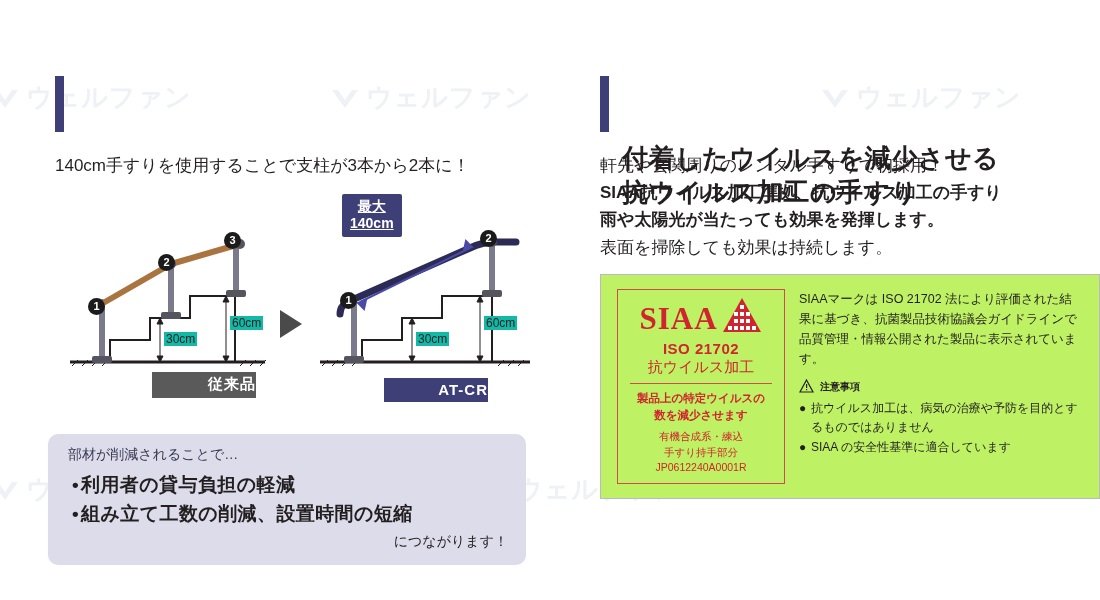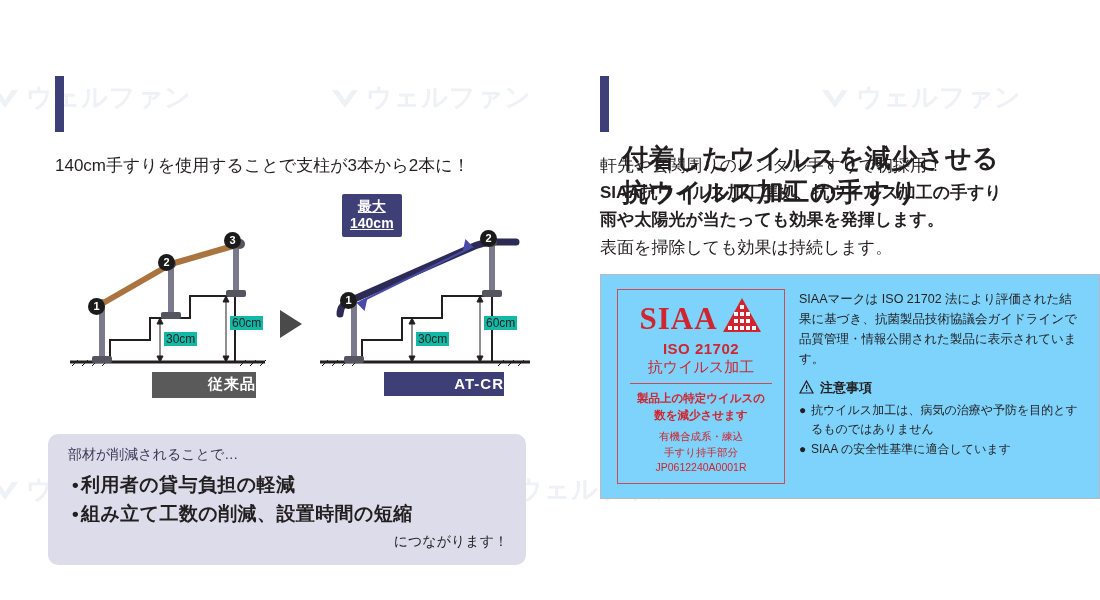--- a/index.html
+++ b/index.html
@@ -139,21 +139,21 @@
 
   
   .siaa-box{
     margin-top:16px;
     width:500px;
     border:1px solid #b9b9c4;
     box-sizing:border-box;
     padding:14px 16px;
     display:flex;
     gap:14px;
-    background:#7dd3fc;
+    background:#bef264;
   }
   .siaa-left{
     width:168px;
     border:1px solid #d04a52;
     box-sizing:border-box;
     padding:6px 4px 8px;
     text-align:center;
   }
   .siaa-logo{
     display:flex;
@@ -198,21 +198,21 @@
   }
   .siaa-right{flex:1;}
   .siaa-desc{
     font-size:12.5px;
     line-height:1.6;
     color:#231f20;
     margin:0 0 10px;
   }
   .notice-title{
     display:flex;align-items:center;gap:6px;
-    font-size:13px;font-weight:bold;color:#231f20;
+    font-size:10px;font-weight:bold;color:#231f20;
     margin-bottom:4px;
   }
   .notice-item{
     font-size:12px;
     line-height:1.55;
     color:#231f20;
     margin:2px 0;
     padding-left:12px;
     position:relative;
   }
@@ -381,21 +381,21 @@
       <div class="dim" style="left:190px;top:126px;">60cm</div>
       <div class="dim" style="left:376px;top:142px;">30cm</div>
       <div class="dim" style="left:444px;top:126px;">60cm</div>
 
       
       <div class="callout" style="left:302px;top:4px;white-space:pre-line;text-decoration:underline;">最大
 140cm</div>
 
       
       <div class="label-chip" style="left:112px;top:182px;">従来品</div>
-      <div class="label-chip alt" style="left:344px;top:182px;padding-left:16px;">AT-CR</div>
+      <div class="label-chip alt" style="left:344px;top:188px;">AT-CR</div>
     </div>
 
     <div class="benefit" style="position:absolute;left:48px;top:418px;">
       <p class="benefit-top">部材が削減されることで…</p>
       <div class="benefit-item">
         <span class="dot">•</span><span>利用者の貸与負担の軽減</span>
       </div>
       <div class="benefit-item">
         <span class="dot">•</span><span>組み立て工数の削減、設置時間の短縮</span>
       </div>

